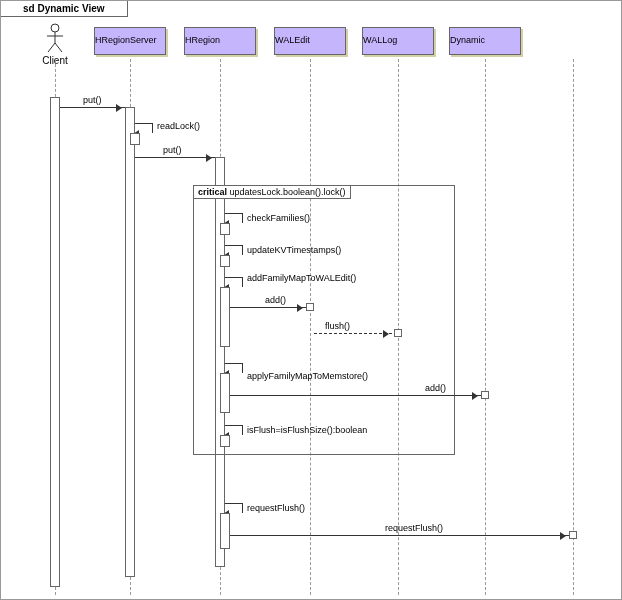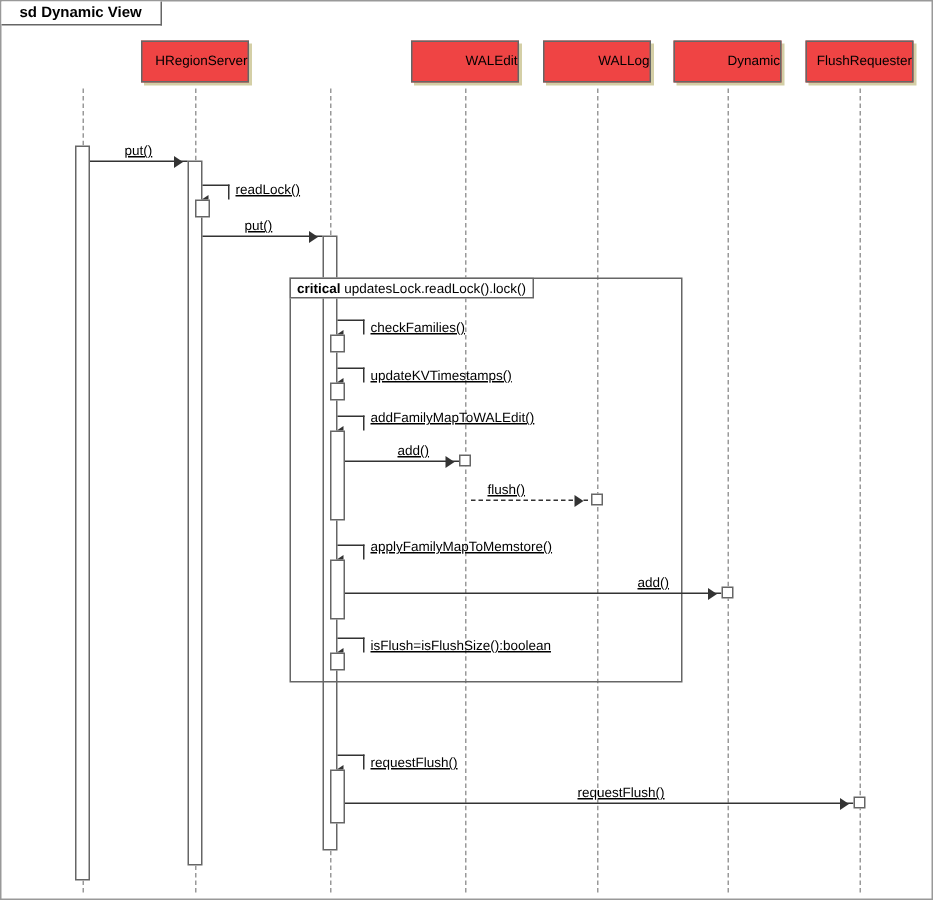--- a/index.html
+++ b/index.html
@@ -1,30 +1,30 @@
 <!DOCTYPE html>
 <html><head>
 <meta charset="utf-8">
 <style>
   * { box-sizing: border-box; margin: 0; padding: 0; }
   body { font-family: Verdana, Arial, sans-serif; font-size: 9px; background: #fff; }
   .frame { position: relative; width: 622px; height: 600px; border: 1px solid #999; }
-  .frame-tab { position: absolute; top: 0; left: 0; border: 1px solid #666; border-top: none; border-left: none; padding: 2px 12px; font-weight: bold; font-size: 10px; background: #fff; }
+  .frame-tab { position: absolute; top: 0; left: 0; border: 1px solid #666; border-top: none; border-left: none; padding: 2px 22px; font-weight: bold; font-size: 10px; background: #fff; }
   .canvas { position: absolute; top: 16px; left: 4px; right: 4px; bottom: 4px; }
 
-  .lifeline-head { position: absolute; top: 10px; width: 72px; height: 28px; border: 1px solid #666; background: #ef4444; text-align: right; padding-top: 7px; font-size: 9px; box-shadow: 2px 2px 0 #d4cfa6; }
+  .lifeline-head { position: absolute; top: 10px; width: 72px; height: 28px; border: 1px solid #666; background: #c4b5fd; text-align: left; padding-top: 7px; font-size: 9px; box-shadow: 2px 2px 0 #d4cfa6; }
   .actor { position: absolute; top: 6px; width: 40px; text-align: center; }
   .actor svg { display: block; margin: 0 auto; }
   .actor-label { font-size: 10px; margin-top: 2px; }
 
   .dash { position: absolute; width: 0; border-left: 1px dashed #999; top: 42px; bottom: 0; }
 
   .bar { position: absolute; width: 10px; background: #fff; border: 1px solid #666; }
 
-  .msg { position: absolute; font-size: 9px; white-space: nowrap; text-decoration: underline; }
+  .msg { position: absolute; font-size: 9px; white-space: nowrap; }
   .arrow { position: absolute; height: 0; border-top: 1px solid #333; }
   .arrow-dash { border-top-style: dashed; }
   .arrow::after { content: ""; position: absolute; right: -1px; top: -4px; border: 4px solid transparent; border-left: 6px solid #333; }
 
   .combined { position: absolute; border: 1px solid #666; }
   .combined-tab { position: absolute; top: -1px; left: -1px; border: 1px solid #666; background: #fff; padding: 1px 4px; font-size: 9px; }
   .guard { position: absolute; font-size: 9px; color: #335; }
 
   .exec-box { position: absolute; width: 8px; height: 8px; background: #fff; border: 1px solid #666; }
 
@@ -33,43 +33,53 @@
 </style>
 </head>
 <body>
 
 <div class="frame">
   <div class="frame-tab">
     <span>sd Dynamic View</span>
   </div>
   <div class="canvas">
 
+    <div class="actor" style="left:30px">
+      <svg width="20" height="30">
+        <circle cx="10" cy="5" r="4" stroke="#333" fill="none"></circle>
+        <line x1="10" y1="9" x2="10" y2="20" stroke="#333"></line>
+        <line x1="2" y1="13" x2="18" y2="13" stroke="#333"></line>
+        <line x1="10" y1="20" x2="3" y2="29" stroke="#333"></line>
+        <line x1="10" y1="20" x2="17" y2="29" stroke="#333"></line>
+      </svg>
+      <div class="actor-label">Client</div>
+    </div>
 
     <div class="lifeline-head" style="left:89px">HRegionServer</div>
+    <div class="lifeline-head" style="left:179px">HRegion</div>
     <div class="lifeline-head" style="left:357px">WALLog</div>
     <div class="lifeline-head" style="left:269px">WALEdit</div>
     <div class="lifeline-head" style="left:444px">Dynamic</div>
-    <div class="lifeline-head" style="left:532px">FlushRequester</div>
 
     <div class="dash" style="left:50px"></div>
     <div class="dash" style="left:125px"></div>
     <div class="dash" style="left:215px"></div>
     <div class="dash" style="left:305px"></div>
     <div class="dash" style="left:393px"></div>
     <div class="dash" style="left:480px"></div>
     <div class="dash" style="left:568px"></div>
 
     <div class="bar" style="left:45px; top:80px; height:490px"></div>
     <div class="bar" style="left:120px; top:90px; height:470px"></div>
     <div class="bar" style="left:210px; top:140px; height:410px"></div>
 
     <div class="combined" style="left:188px; top:168px; width:262px; height:270px">
       <div class="combined-tab">
         <b>critical</b>
-        <span>updatesLock.readLock().lock()</span>
+        <span>updatesLock.boolean().lock()</span>
       </div>
     </div>
 
 
     <div class="arrow" style="left:55px; top:90px; width:65px"></div>
     <div class="msg" style="left:78px; top:78px">put()</div>
 
     <div class="self-call" style="left:130px; top:106px"></div>
     <div class="msg" style="left:152px; top:104px">readLock()</div>
     <div class="bar" style="left:125px; top:116px; height:12px"></div>
@@ -92,21 +102,21 @@
     <div class="arrow" style="left:225px; top:290px; width:76px"></div>
     <div class="msg" style="left:260px; top:278px">add()</div>
     <div class="exec-box" style="left:301px; top:286px"></div>
 
     <div class="arrow arrow-dash" style="left:309px; top:316px; width:78px"></div>
     <div class="msg" style="left:320px; top:304px">flush()</div>
     <div class="exec-box" style="left:389px; top:312px"></div>
 
     <div class="self-call" style="left:220px; top:346px"></div>
     <div class="bar" style="left:215px; top:356px; height:40px"></div>
-    <div class="msg" style="left:242px; top:342px">applyFamilyMapToMemstore()</div>
+    <div class="msg" style="left:242px; top:354px">applyFamilyMapToMemstore()</div>
 
     <div class="arrow" style="left:225px; top:378px; width:251px"></div>
     <div class="msg" style="left:420px; top:366px">add()</div>
     <div class="exec-box" style="left:476px; top:374px"></div>
 
     <div class="self-call" style="left:220px; top:408px"></div>
     <div class="bar" style="left:215px; top:418px; height:12px"></div>
     <div class="msg" style="left:242px; top:408px">isFlush=isFlushSize():boolean</div>
 
     <div class="self-call" style="left:220px; top:486px"></div>

